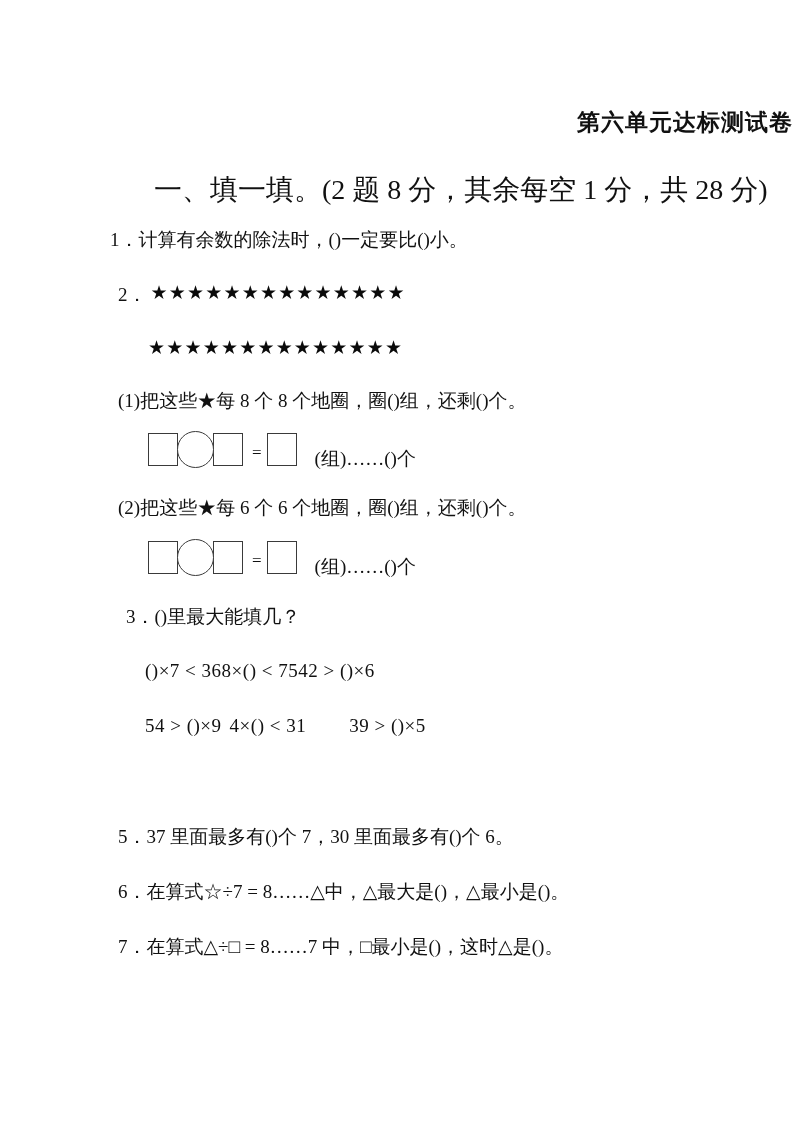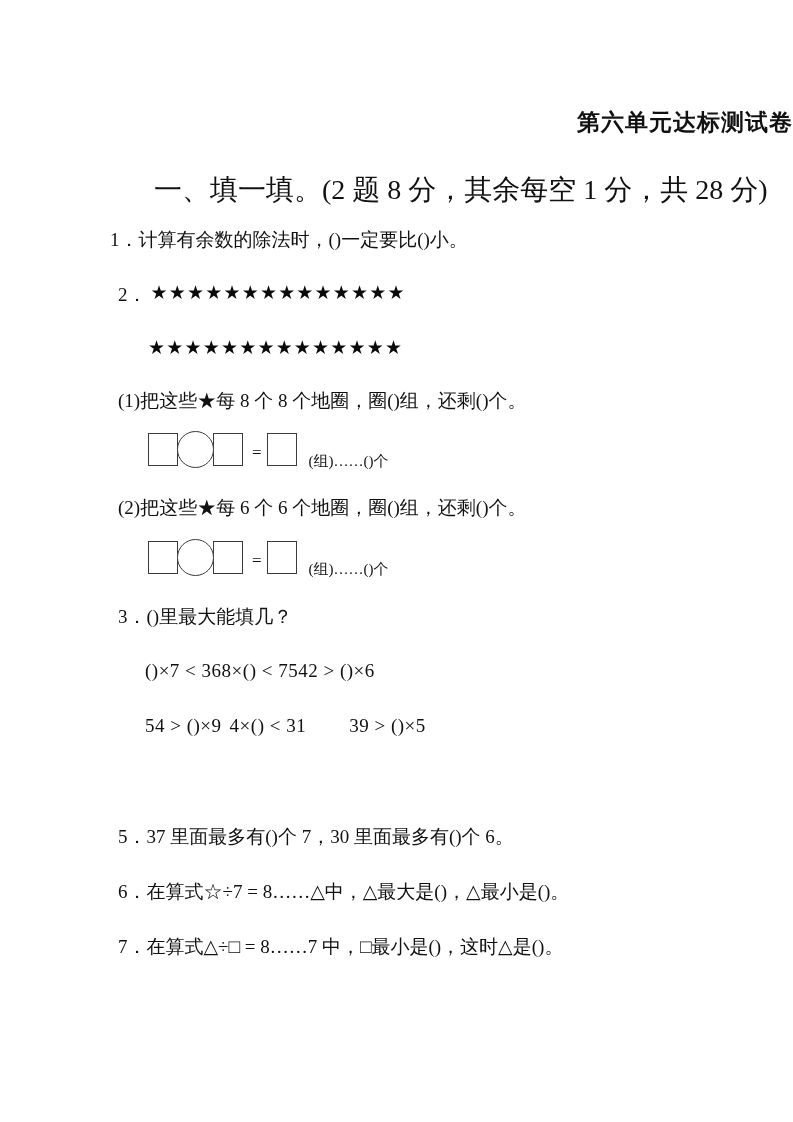--- a/index.html
+++ b/index.html
@@ -27,21 +27,21 @@
   .sq{
     display:inline-block;width:30px;height:33px;
     border:1.5px solid #3a3a3a;background:#ffffff;box-sizing:border-box;
   }
   .circ{
     display:inline-block;width:37px;height:37px;border-radius:50%;
     border:1.5px solid #3a3a3a;background:#ffffff;box-sizing:border-box;
     margin:0 -1px;position:relative;z-index:1;
   }
   .eqsign{font-size:17px;margin:0 5px 0 9px;align-self:center;padding-top:6px;}
-  .suffix{font-size:15px;align-self:flex-end;margin-left:12px;margin-bottom:-3px;}
+  .suffix{font-size:19px;align-self:flex-end;margin-left:18px;margin-bottom:-3px;}
   .ineq{letter-spacing:0.5px;}
   .ineq-parts{display:flex;}
   .gap1{margin-left:8px;}
   .gap2{margin-left:43px;}
 </style>
 </head>
 <body>
 
 <div class="page">
 
@@ -73,21 +73,21 @@
 
   <div class="row shape-eq" style="top:539px;left:148px;">
     <span class="sq"></span>
     <span class="circ"></span>
     <span class="sq"></span>
     <span class="eqsign">=</span>
     <span class="sq"></span>
     <span class="suffix">(组)……()个</span>
   </div>
 
-  <div class="row" style="top:605px;left:118px;">3．()里最大能填几？</div>
+  <div class="row" style="top:605px;left:126px;">3．()里最大能填几？</div>
 
   <div class="row ineq" style="top:659px;left:145px;">()×7 &lt; 368×() &lt; 7542 &gt; ()×6</div>
 
   <div class="row ineq ineq-parts" style="top:714px;left:145px;justify-content:center;">
     <span>54 &gt; ()×9</span>
     <span class="gap1">4×() &lt; 31</span>
     <span class="gap2">39 &gt; ()×5</span>
   </div>
 
 

